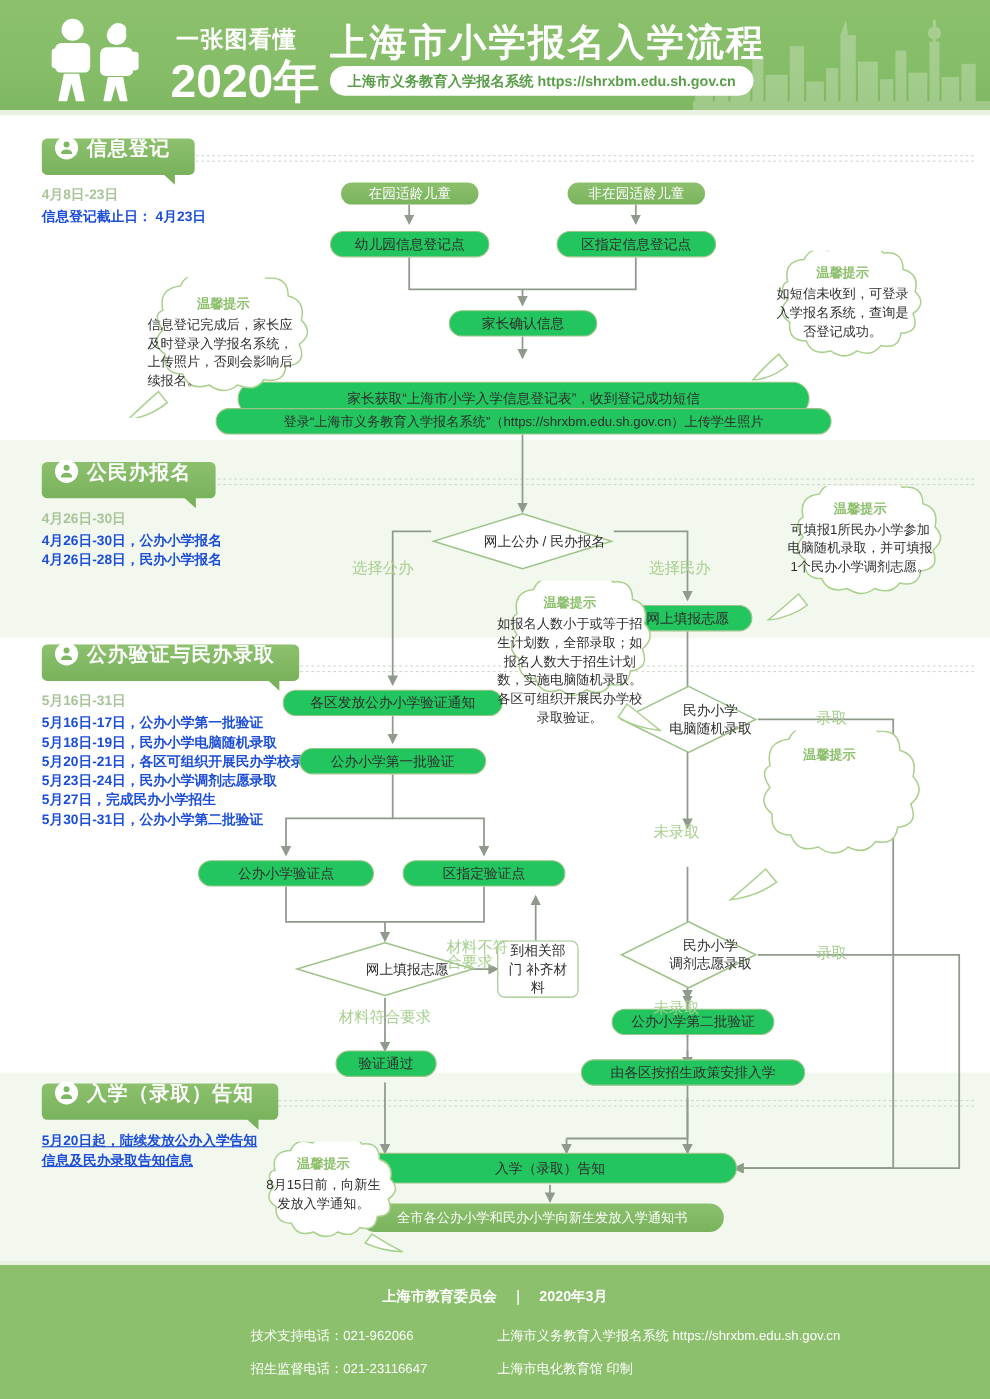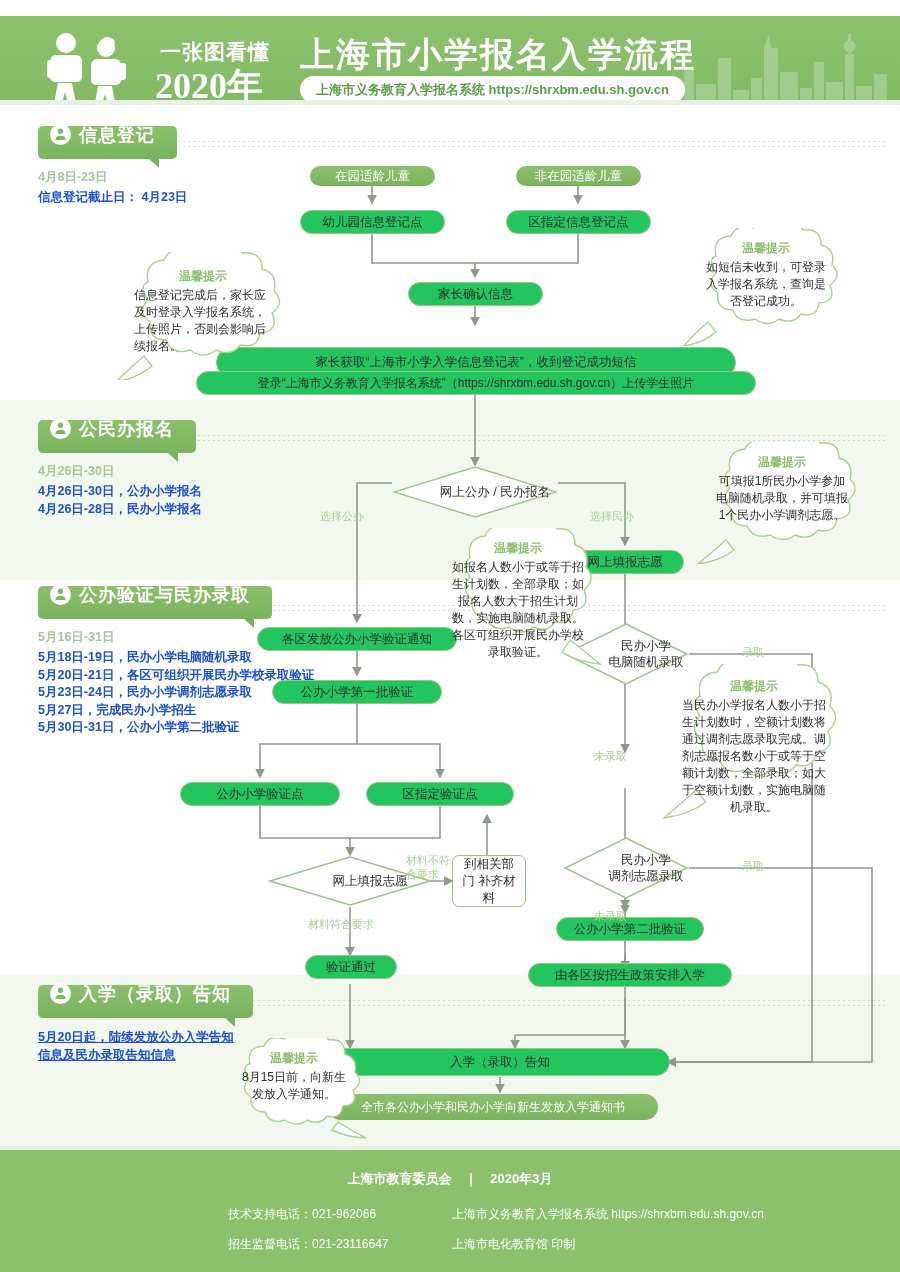--- a/index.html
+++ b/index.html
@@ -5,29 +5,29 @@
   html,body{margin:0;padding:0;}
   body{
     width:900px;height:1272px;
     font-family:"Liberation Sans","DejaVu Sans",sans-serif;
     background:#ffffff;
     overflow:hidden;
   }
   #page{position:relative;width:900px;height:1272px;overflow:hidden;}
 
   
-  #header{position:absolute;left:0;top:16px;width:900px;height:100px;
+  #header{position:absolute;left:0;top:0;width:900px;height:100px;
     background:linear-gradient(180deg,#8cc06c 0%,#86bd68 60%,#7fb862 100%);
     overflow:hidden;}
   #header .skyline{position:absolute;right:0;bottom:0;width:270px;height:88px;opacity:.45;}
   #kids{position:absolute;left:34px;top:14px;width:110px;height:80px;}
   #hd-small{position:absolute;left:160px;top:22px;color:#ffffff;font-size:21px;
     font-weight:bold;letter-spacing:1px;}
-  #hd-year{position:absolute;left:155px;top:46px;color:#ffffff;font-size:36px;
-    font-weight:bold;letter-spacing:0px;font-family:Liberation Serif, serif;}
+  #hd-year{position:absolute;left:155px;top:46px;color:#ffffff;font-size:42px;
+    font-weight:bold;letter-spacing:0px;font-family:Liberation Sans, sans-serif;}
   #hd-title{position:absolute;left:300px;top:16px;color:#ffffff;font-size:34px;
     font-weight:bold;letter-spacing:2px;}
   #hd-url{position:absolute;left:300px;top:60px;height:27px;border-radius:14px;
     background:#ffffff;color:#5b9e4a;font-size:13px;font-weight:bold;
     display:flex;align-items:center;padding:0 16px;white-space:nowrap;}
   #hd-rule{position:absolute;left:0;top:100px;width:900px;height:5px;background:#e8f1e2;}
 
   
   .band{position:absolute;left:0;width:900px;}
   .band.tint{background:#f2f8ee;}
@@ -62,21 +62,21 @@
   .node.rect{background:#ffffff;border:1px solid #9cc388;border-radius:7px;
     white-space:normal;line-height:17px;}
   .node.dia{background:transparent;border:none;}
   .dia-svg{position:absolute;left:0;top:0;width:100%;height:100%;z-index:-1;}
   .dia-txt{position:relative;z-index:1;white-space:nowrap;line-height:16px;padding-left:40px;}
 
   
   #wires{position:absolute;left:0;top:0;width:900px;height:1272px;z-index:1;pointer-events:none;}
 
   
-  .elabel{position:absolute;font-size:11px;color:#a7cf8e;z-index:4;white-space:nowrap;line-height:13px;}
+  .elabel{position:absolute;font-size:14px;color:#a7cf8e;z-index:4;white-space:nowrap;line-height:13px;}
 
   
   .tip{position:absolute;z-index:5;}
   .tip .cloudsvg{position:absolute;left:0;top:0;}
   .tip .tip-body{position:relative;z-index:2;padding:0;text-align:center;}
   .tip-h{color:#8cc06c;font-size:12px;font-weight:bold;margin-bottom:2px;}
   .tip-t{color:#2e2e2e;font-size:12px;line-height:17px;}
 
   
   #footer{position:absolute;left:0;top:1150px;width:900px;height:122px;
@@ -302,20 +302,21 @@
       <span class="sec-ico">
         <svg width="15" height="15" viewBox="0 0 15 15">
             <circle cx="7.5" cy="4.3" r="2.7" fill="#7fb862"></circle>
             <path d="M2.4 13 q0 -4.2 5.1 -4.2 q5.1 0 5.1 4.2 z" fill="#7fb862"></path>
           </svg>
       </span>
       <span class="sec-title">公办验证与民办录取</span>
     </div>
     <div class="sec-range">5月16日-31日</div>
     <div class="sec-lines">
+      <div>5月16日-17日，公办小学第一批验证</div>
       <div>5月18日-19日，民办小学电脑随机录取</div>
       <div>5月20日-21日，各区可组织开展民办学校录取验证</div>
       <div>5月23日-24日，民办小学调剂志愿录取</div>
       <div>5月27日，完成民办小学招生</div>
       <div>5月30日-31日，公办小学第二批验证</div>
     </div>
   </div>
 
   <div class="node pill" style="left:257px;top:627px;width:200px;height:24px;">各区发放公办小学验证通知</div>
   <div class="node pill" style="left:272px;top:680px;width:170px;height:24px;">公办小学第一批验证</div>
@@ -360,21 +361,20 @@
   <div class="node pill" style="left:556px;top:917px;width:148px;height:24px;">公办小学第二批验证</div>
   <div class="node pill" style="left:528px;top:963px;width:204px;height:24px;">由各区按招生政策安排入学</div>
 
   <div class="tip" style="left:660px;top:664px;width:188px;height:162px;">
     <svg class="cloudsvg" width="188" height="162" viewBox="0 0 188 162">
       <path d="M40,32 q-4,-22 17,-24 q7,-15 25,-10 q12,-14 29,-4 q17,-9 27,7 q20,-2 20,17 q17,5 12,24 q12,13 -2,25 q8,19 -12,21 q-2,17 -20,13 q-9,13 -25,5 q-12,11 -27,0 q-19,6 -25,-11 q-19,0 -17,-19 q-14,-11 -2,-24 q-10,-15 0,-20 z" fill="#ffffff" stroke="#a9d18e" stroke-width="1.4"></path>
       <path d="M36,126 q-18,16 -32,28 q24,-3 42,-16 z" fill="#ffffff" stroke="#a9d18e" stroke-width="1.4"></path>
     </svg>
     <div class="tip-body" style="padding:14px 20px 0 20px;">
       <div class="tip-h">温馨提示</div>
-      <div class="tip-t">当民办小学报名人数小于招生计划数时，空额计划数将通过调剂志愿录取完成。调剂志愿报名数小于或等于空额计划数，全部录取；如大于空额计划数，实施电脑随机录取。</div>
     </div>
   </div>
 
   <div class="sec" style="left:38px;top:985px;">
     <div class="sec-pill">
       <span class="sec-ico">
         <svg width="15" height="15" viewBox="0 0 15 15">
             <circle cx="7.5" cy="4.3" r="2.7" fill="#7fb862"></circle>
             <path d="M2.4 13 q0 -4.2 5.1 -4.2 q5.1 0 5.1 4.2 z" fill="#7fb862"></path>
           </svg>

